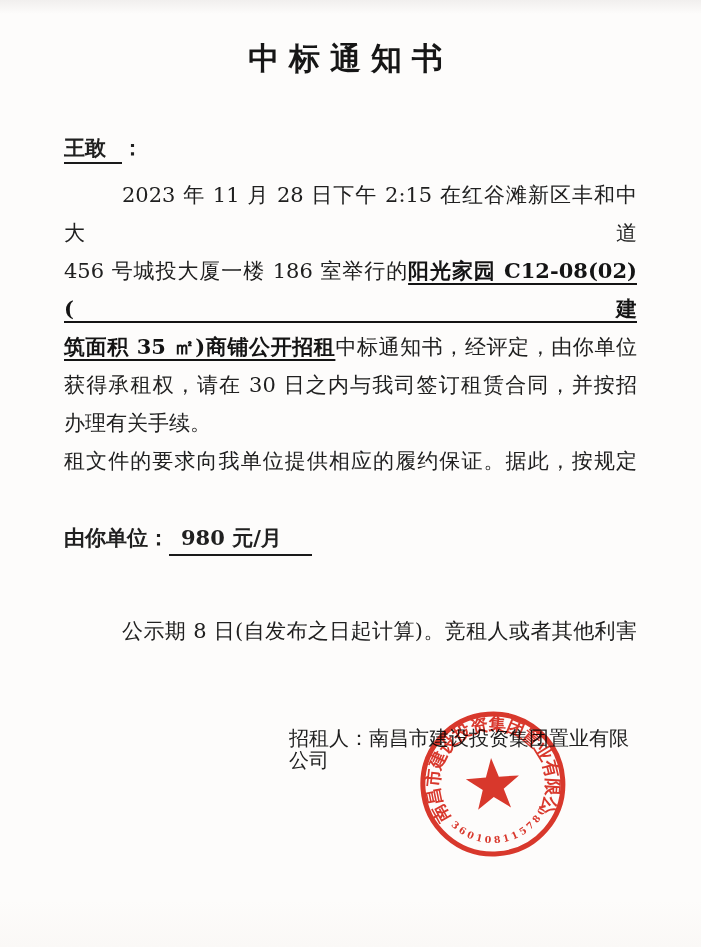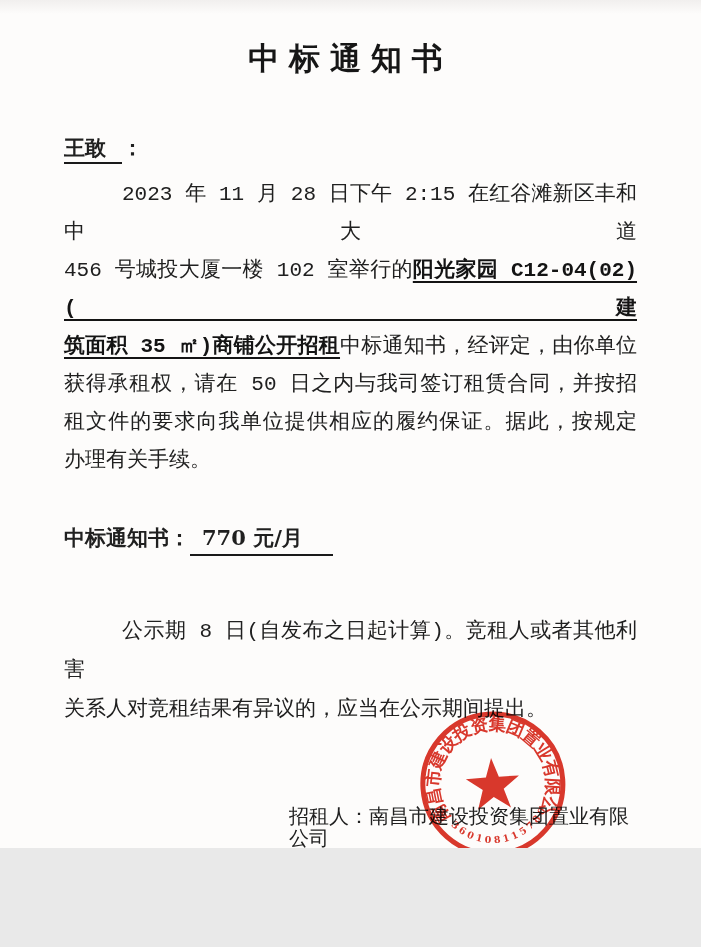--- a/index.html
+++ b/index.html
@@ -4,21 +4,21 @@
 <style>
   * { margin: 0; padding: 0; box-sizing: border-box; }
   html, body { width: 701px; height: 947px; }
   body {
     font-family: "DejaVu Serif", "Liberation Serif", serif;
     background: #e9e9e9;
   }
   .page {
     position: relative;
     width: 701px;
-    height: 848px;
+    height: 947px;
     background: linear-gradient(180deg, #f1efee 0px, #fdfcfb 14px, #fdfcfb 900px, #faf8f6 947px);
     color: #1d1d1d;
     overflow: hidden;
   }
   .title {
     margin-top: 38px;
     text-align: center;
     font-size: 31px;
     font-weight: bold;
     letter-spacing: 0.32em;
@@ -38,21 +38,20 @@
   .addressee .name {
     display: inline-block;
     border-bottom: 2px solid #1a1a1a;
     padding-right: 16px;
   }
   .para { margin-top: 12px; }
   .line {
     line-height: 38px;
     text-align: justify;
     text-align-last: justify;
-    font-family: Liberation Mono, monospace;
   }
   .line.no-justify { text-align: left; text-align-last: left; }
   .line.indent { text-indent: 58px; }
   .em {
     font-weight: bold;
     text-decoration: underline;
     text-decoration-thickness: 2px;
     text-underline-offset: 5px;
     color: #141414;
   }
@@ -97,32 +96,31 @@
 <div class="page">
 
   <div class="title">中标通知书</div>
 
   <div class="content">
 
     <div class="addressee"><span class="name">王敢</span><span>：</span></div>
 
     <div class="para">
       <div class="line indent">2023 年 11 月 28 日下午 2:15 在红谷滩新区丰和中大道</div>
-      <div class="line"><span>456 号城投大厦一楼 102 室举行的</span><span class="em">阳光家园 C12-04(02)(建</span></div>
+      <div class="line"><span>456 号城投大厦一楼 186 室举行的</span><span class="em">阳光家园 C12-08(02)(建</span></div>
       <div class="line"><span class="em">筑面积 35 ㎡)商铺公开招租</span><span>中标通知书，经评定，由你单位</span></div>
-      <div class="line">获得承租权，请在 50 日之内与我司签订租赁合同，并按招</div>
+      <div class="line">获得承租权，请在 30 日之内与我司签订租赁合同，并按招</div>
+      <div class="line no-justify">办理有关手续。</div>
       <div class="line">租文件的要求向我单位提供相应的履约保证。据此，按规定</div>
-      <div class="line no-justify">办理有关手续。</div>
     </div>
 
-    <div class="result"><span>中标通知书：</span><span class="value">770 元/月</span></div>
+    <div class="result"><span>由你单位：</span><span class="value">980 元/月</span></div>
 
     <div class="notice">
       <div class="line indent">公示期 8 日(自发布之日起计算)。竞租人或者其他利害</div>
-      <div class="line no-justify">关系人对竞租结果有异议的，应当在公示期间提出。</div>
     </div>
 
     <div class="footer">
       <div class="lessor">招租人：南昌市建设投资集团置业有限公司</div>
 
     </div>
 
   </div>
 
   <svg class="seal" viewBox="0 0 152 160" xmlns="http://www.w3.org/2000/svg">

